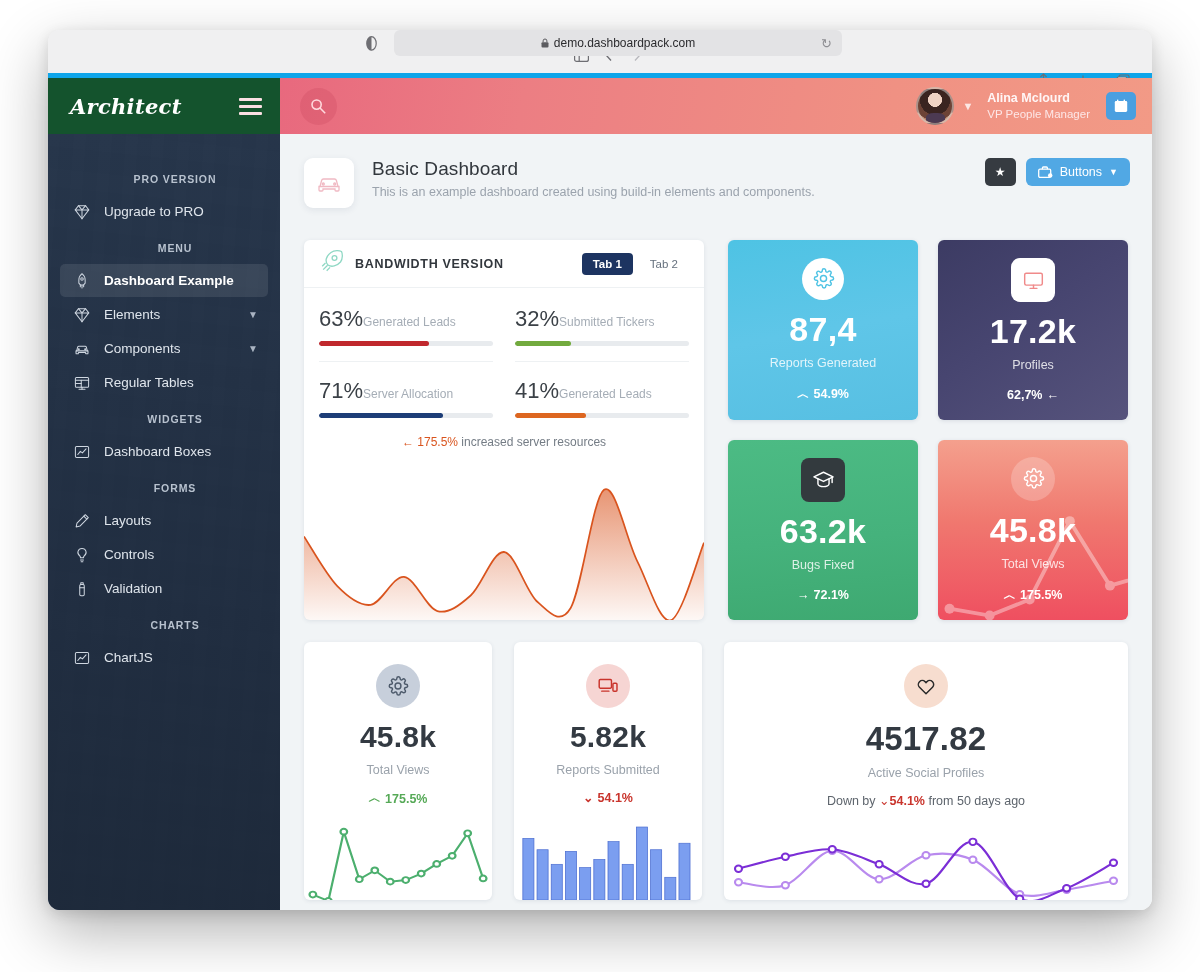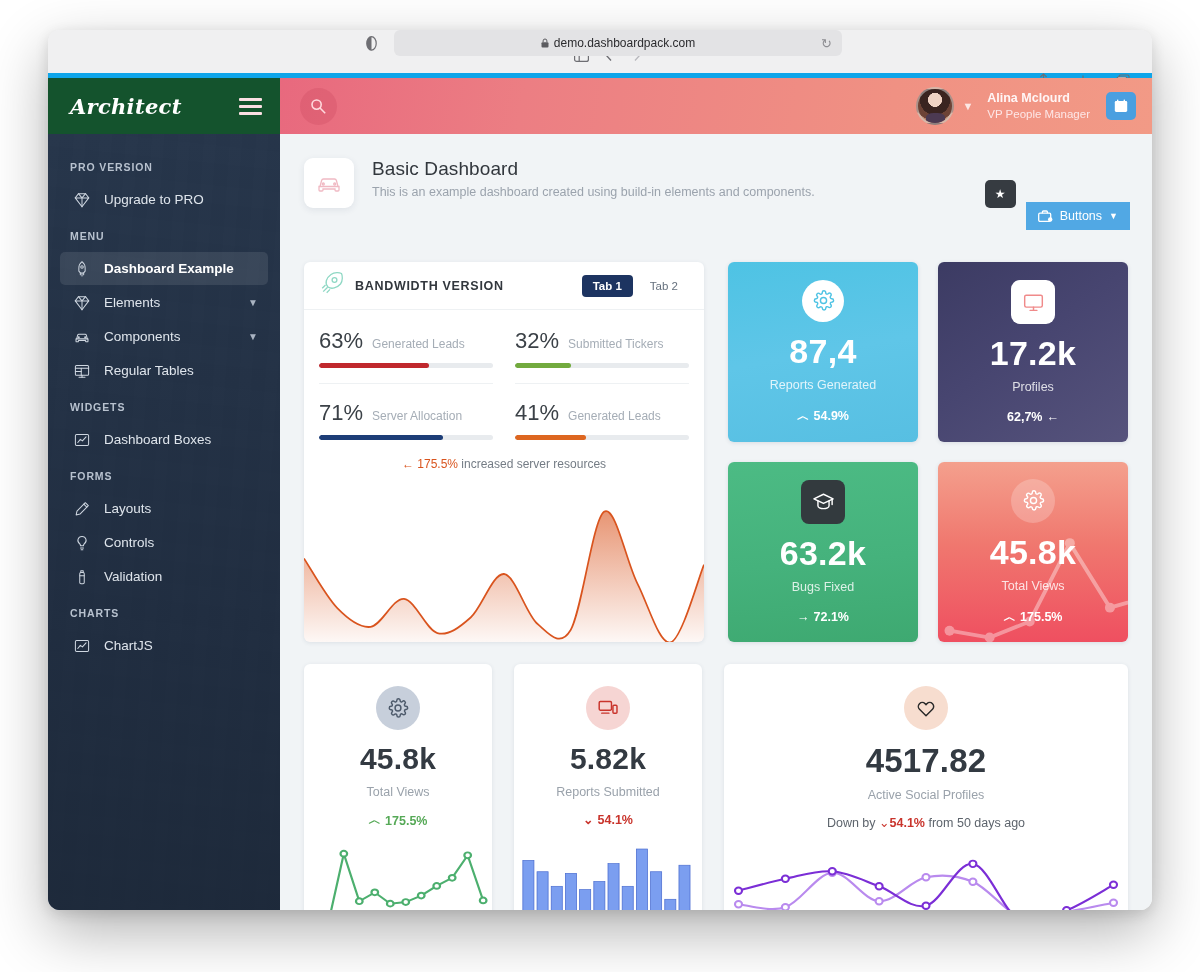--- a/index.html
+++ b/index.html
@@ -129,21 +129,21 @@
     overflow: hidden;
     z-index: 4;
   }
   #sidebar::before {
     content: ""; position: absolute; inset: 0;
     background:
       linear-gradient(180deg, rgba(38,53,74,0.90) 0%, rgba(32,45,64,0.94) 60%, rgba(29,41,58,0.97) 100%),
       repeating-linear-gradient(94deg, rgba(255,255,255,0.045) 0 12px, rgba(0,0,0,0.05) 12px 26px),
       repeating-linear-gradient(6deg, rgba(255,255,255,0.035) 0 18px, rgba(0,0,0,0.04) 18px 40px);
   }
-  #sidebar-inner { position: relative; padding: 14px 0 20px 0; }
+  #sidebar-inner { position: relative; padding: 26px 0 20px 0; text-align: center; }
 
   .nav-heading {
     font-size: 10.5px; font-weight: 700; letter-spacing: .9px;
     color: #b8c2cf; text-transform: uppercase;
     padding: 13px 0 9px 22px;
   }
   .nav-item {
     display: flex; align-items: center; gap: 13px;
     height: 33px; margin: 1px 12px; padding-left: 12px;
     border-radius: 5px;
@@ -172,22 +172,22 @@
   }
   #page-title-wrap { margin-left: 18px; }
   #page-title { font-size: 19px; color: #32373d; font-weight: 400; letter-spacing: .1px; }
   #page-sub { font-size: 12.5px; color: #9ba3ad; margin-top: 5px; }
   #page-actions { margin-left: auto; display: flex; align-items: center; gap: 10px; }
   #star-btn {
     width: 31px; height: 28px; background: #363b41; border-radius: 5px;
     display: flex; align-items: center; justify-content: center; color: #fff; font-size: 12px;
   }
   #buttons-btn {
-    height: 28px; background: #51a8e4; border-radius: 0; color: #fff;
-    display: flex; align-items: center; gap: 7px; padding: 0 12px; font-size: 12.5px; margin-top: 44px;
+    height: 28px; background: #51a8e4; border-radius: 6px; color: #fff;
+    display: flex; align-items: center; gap: 7px; padding: 0 12px; font-size: 12.5px;
   }
 
   
   #grid-top { display: flex; gap: 24px; padding: 0 8px; }
   .card { background: #fff; border-radius: 6px; box-shadow: 0 1px 4px rgba(40,60,90,0.10); }
 
   
   #bandwidth-card { width: 400px; height: 380px; display: flex; flex-direction: column; overflow: hidden; }
   #bw-header {
     height: 48px; display: flex; align-items: center; padding: 0 15px;
@@ -195,21 +195,21 @@
   }
   #bw-title { font-size: 12.5px; font-weight: 700; letter-spacing: .7px; color: #32373d; margin-left: 11px; }
   #bw-tabs { margin-left: auto; display: flex; align-items: center; gap: 6px; }
   .bw-tab { font-size: 11.5px; padding: 5px 11px; border-radius: 4px; color: #65707d; }
   .bw-tab.active { background: #1d3461; color: #fff; font-weight: 700; }
 
   #bw-body { padding: 18px 15px 0 15px; }
   #prog-grid { display: grid; grid-template-columns: 1fr 1fr; gap: 0 22px; }
   .prog-cell { padding-bottom: 15px; }
   .prog-cell.row2 { padding-top: 16px; border-top: 1px solid #eef1f3; }
-  .prog-top { display: flex; align-items: baseline; gap: 9px; }
+  .prog-top { display: flex; align-items: baseline; }
   .prog-pct { font-size: 22px; color: #3b4147; font-weight: 400; }
   .prog-label { font-size: 12px; color: #a5adb6; }
   .prog-track { height: 5px; border-radius: 3px; background: #e8ebee; margin-top: 9px; overflow: hidden; }
   .prog-fill { height: 100%; border-radius: 3px; }
 
   #bw-note { text-align: center; font-size: 12px; color: #747c85; margin-top: 2px; }
   #bw-note b { color: #d9541e; font-weight: 400; }
   #bw-chart { flex: 1; position: relative; }
   #bw-chart svg { position: absolute; left: 0; bottom: 0; width: 100%; height: 100%; }
 

